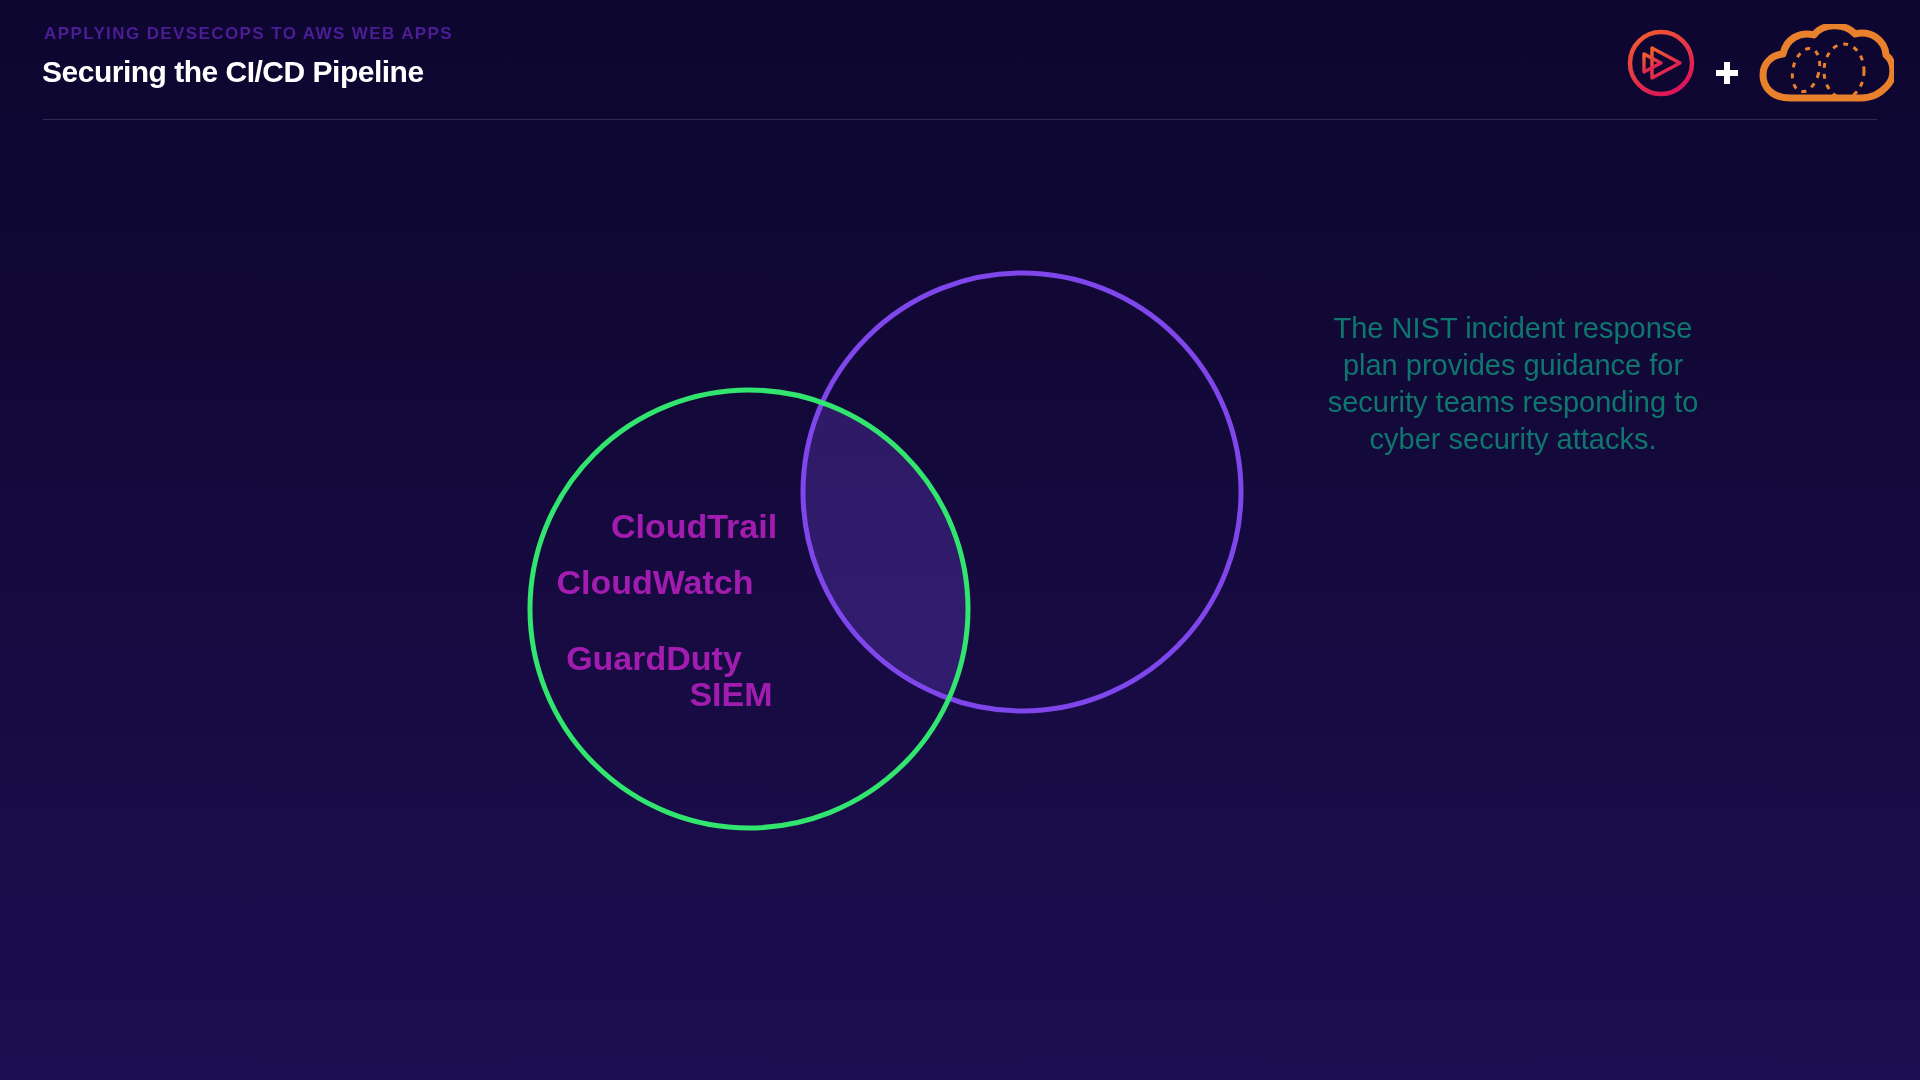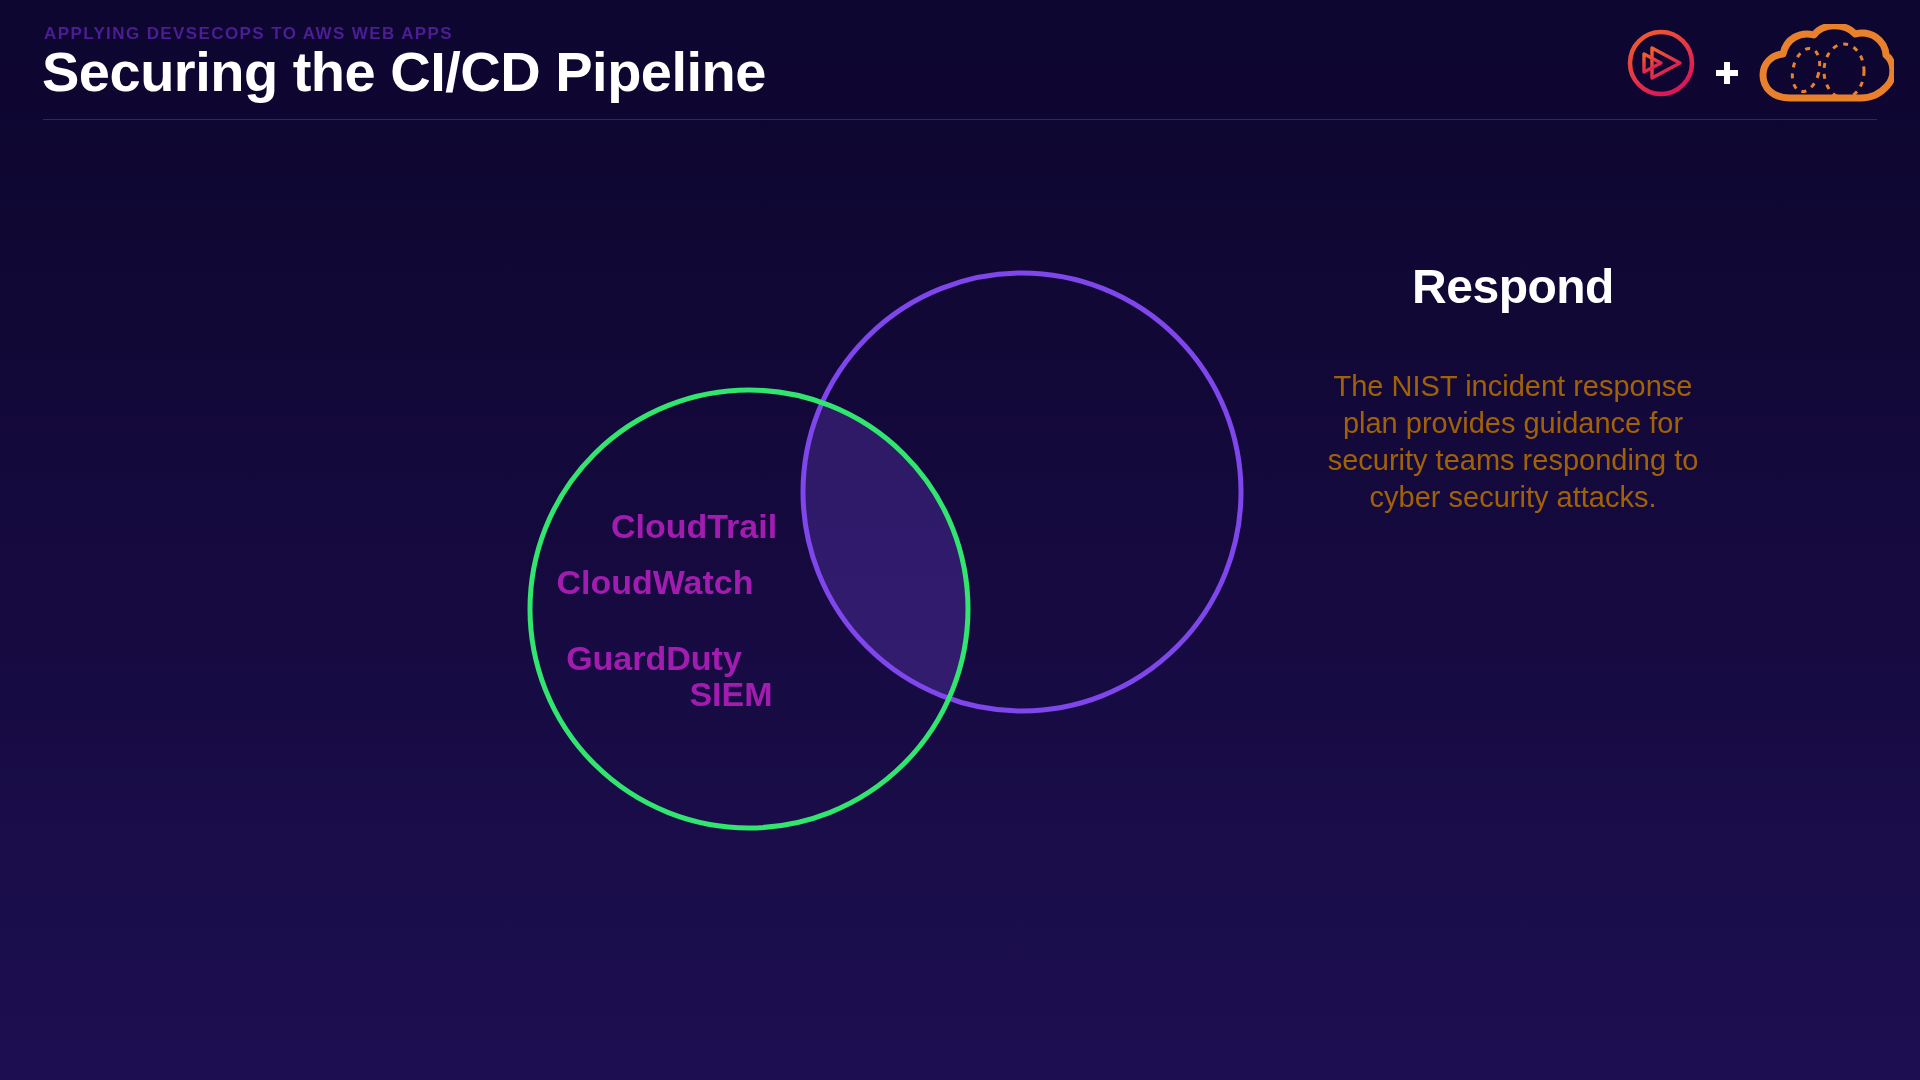--- a/index.html
+++ b/index.html
@@ -7,42 +7,42 @@
     width:1920px;height:1080px;overflow:hidden;position:relative;
     font-family:"Liberation Sans",sans-serif;
     background:linear-gradient(180deg,#0D0630 0%,#110835 28%,#160A40 55%,#1A0D4A 80%,#1C0E50 100%);
   }
   .kicker{
     position:absolute;left:44px;top:24px;
     color:#4c1d95;font-size:17px;font-weight:bold;letter-spacing:1.4px;
   }
   .title{
     position:absolute;left:42px;top:44px;margin:0;
-    color:#FFFFFF;font-size:56px;font-weight:bold;letter-spacing:-0.5px;line-height:55px;
+    color:#FFFFFF;font-size:30px;font-weight:bold;letter-spacing:-0.5px;line-height:55px;
   }
   .divider{
     position:absolute;left:43px;top:119px;width:1834px;height:1px;
     background:rgba(255,255,255,0.14);
   }
   .logo{position:absolute;}
   .logo-ps{left:1620px;top:22px;}
   .logo-plus{left:1712px;top:58px;}
   .logo-cloud{left:1758px;top:24px;}
   .venn{position:absolute;left:0;top:0;}
   .venn-label{
     position:absolute;transform:translate(-50%,-50%);
     color:#a21caf;font-size:34px;font-weight:bold;white-space:nowrap;
   }
   .vl-0{left:694px;top:526px;}
   .vl-1{left:655px;top:582px;}
   .vl-2{left:654px;top:638px;margin-top:20px;}
   .vl-3{left:731px;top:694px;text-align:right;}
   .text-block{position:absolute;text-align:center;}
   .text-block h2{margin:0;color:#FFFFFF;font-size:48px;font-weight:bold;letter-spacing:-0.5px;line-height:58px;}
-  .text-block p{margin:16px;color:#a16207;font-size:29px;line-height:37px;white-space:pre-line;}
+  .text-block p{margin:16px;color:#0f766e;font-size:29px;line-height:37px;white-space:pre-line;}
   .monitor-block{left:112px;top:404px;width:400px;}
   .monitor-block p{margin-top:40px;}
   .respond-block{left:1303px;top:258px;width:420px;}
   .respond-block p{margin-top:52px;}
 </style>
 </head>
 <body>
 
 <div>
 
@@ -85,20 +85,19 @@
 
   <div class="venn-label vl-0">CloudTrail</div>
   <div class="venn-label vl-1">CloudWatch</div>
   <div class="venn-label vl-2">GuardDuty</div>
   <div class="venn-label vl-3">SIEM</div>
 
   <section class="text-block monitor-block">
   </section>
 
   <section class="text-block respond-block">
-    <h2>Respond</h2>
     <p>The NIST incident response
 plan provides guidance for
 security teams responding to
 cyber security attacks.</p>
   </section>
 
 </div>
 
 </body></html>

